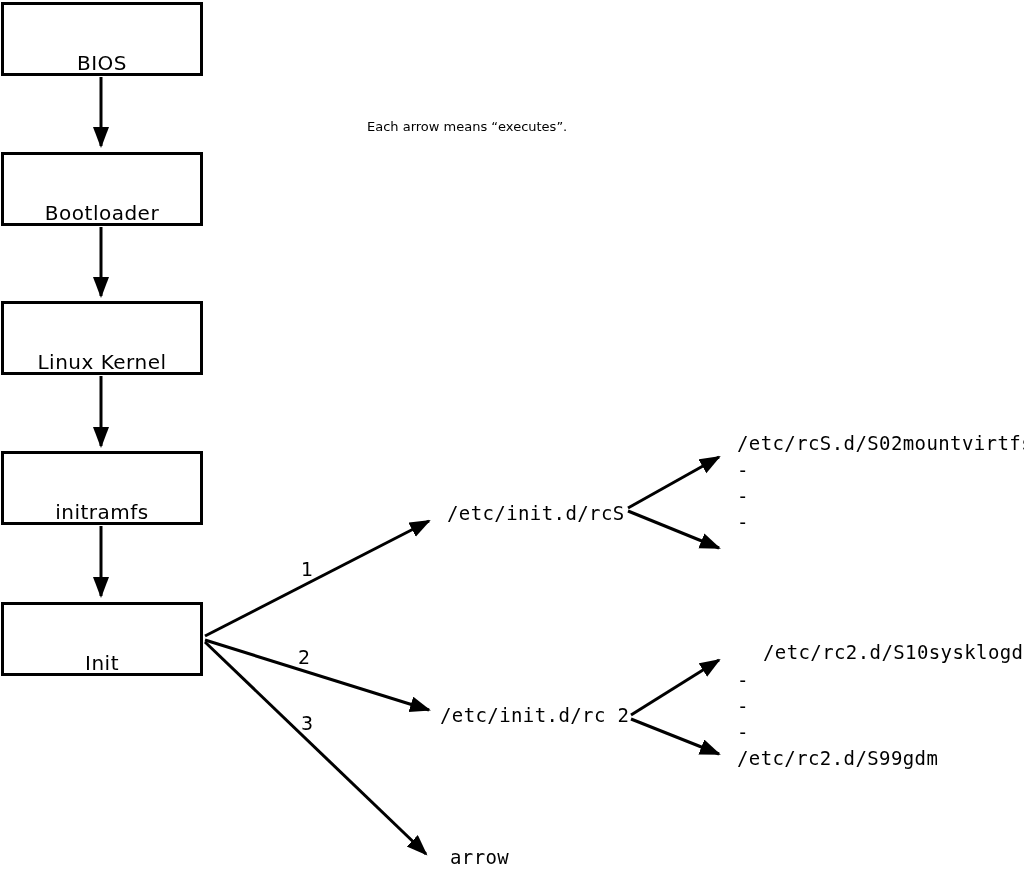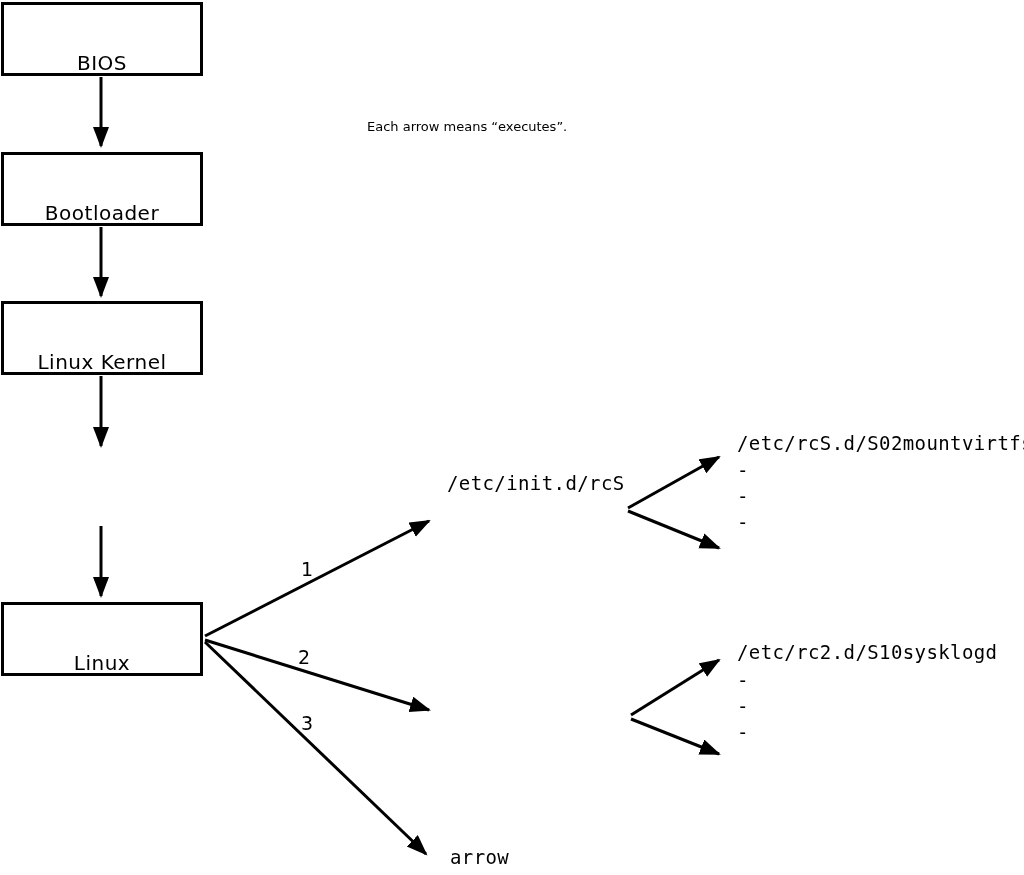--- a/index.html
+++ b/index.html
@@ -93,34 +93,39 @@
 
   <div class="node" style="top:2px">
     <span>BIOS</span>
   </div>
   <div class="node" style="top:301px">
     <span>Linux Kernel</span>
   </div>
   <div class="node" style="top:152px">
     <span>Bootloader</span>
   </div>
+  <div class="node" style="top:451px">
+    <span>initramfs</span>
+  </div>
   <div class="node" style="top:602px">
-    <span>Linux</span>
+    <span>Init</span>
   </div>
 
   <div class="edge-label" style="left:301px; top:560px">1</div>
   <div class="edge-label" style="left:298px; top:648px">2</div>
   <div class="edge-label" style="left:301px; top:714px">3</div>
 
-  <div class="mono" style="left:447px; top:474px">/etc/init.d/rcS</div>
+  <div class="mono" style="left:447px; top:504px">/etc/init.d/rcS</div>
+  <div class="mono" style="left:440px; top:706px">/etc/init.d/rc 2</div>
   <div class="mono" style="left:450px; top:848px">arrow</div>
 
   <div class="mono" style="left:737px; top:434px">/etc/rcS.d/S02mountvirtfs</div>
   <div class="mono" style="left:737px; top:461px">-</div>
   <div class="mono" style="left:737px; top:487px">-</div>
   <div class="mono" style="left:737px; top:513px">-</div>
 
-  <div class="mono" style="left:737px; top:643px">/etc/rc2.d/S10sysklogd</div>
+  <div class="mono" style="left:763px; top:643px">/etc/rc2.d/S10sysklogd</div>
   <div class="mono" style="left:737px; top:671px">-</div>
   <div class="mono" style="left:737px; top:697px">-</div>
   <div class="mono" style="left:737px; top:723px">-</div>
+  <div class="mono" style="left:737px; top:749px">/etc/rc2.d/S99gdm</div>
 
 </div>
 
 </body></html>

